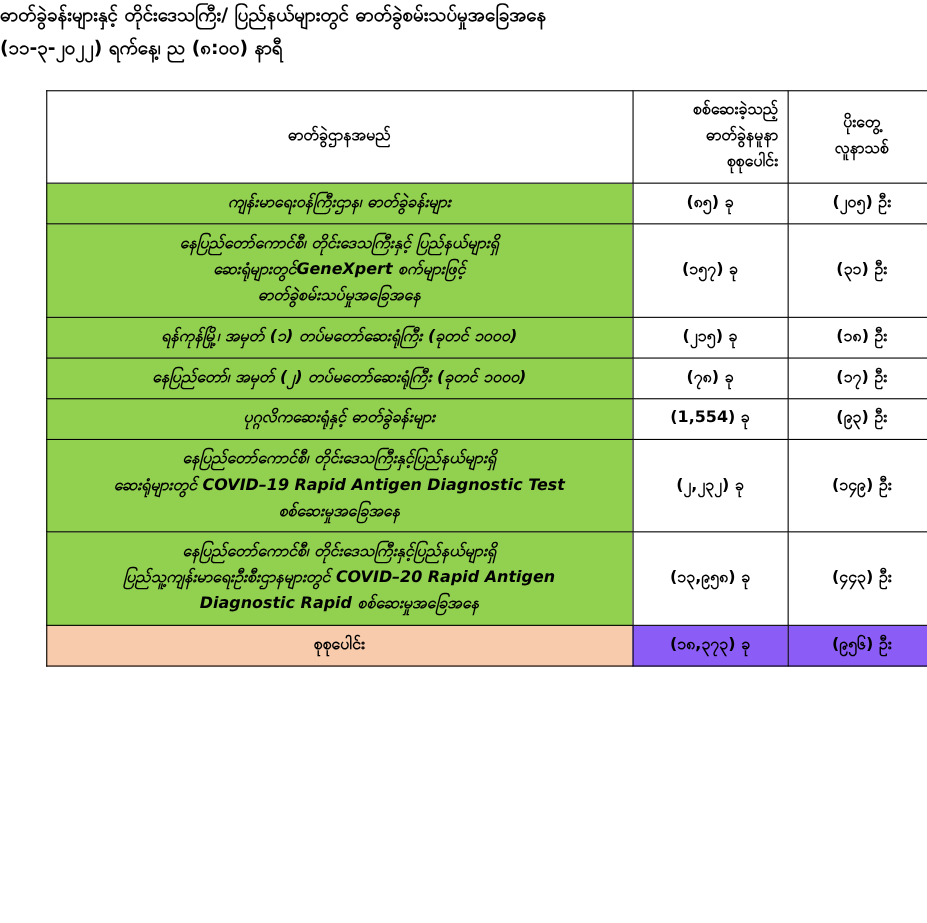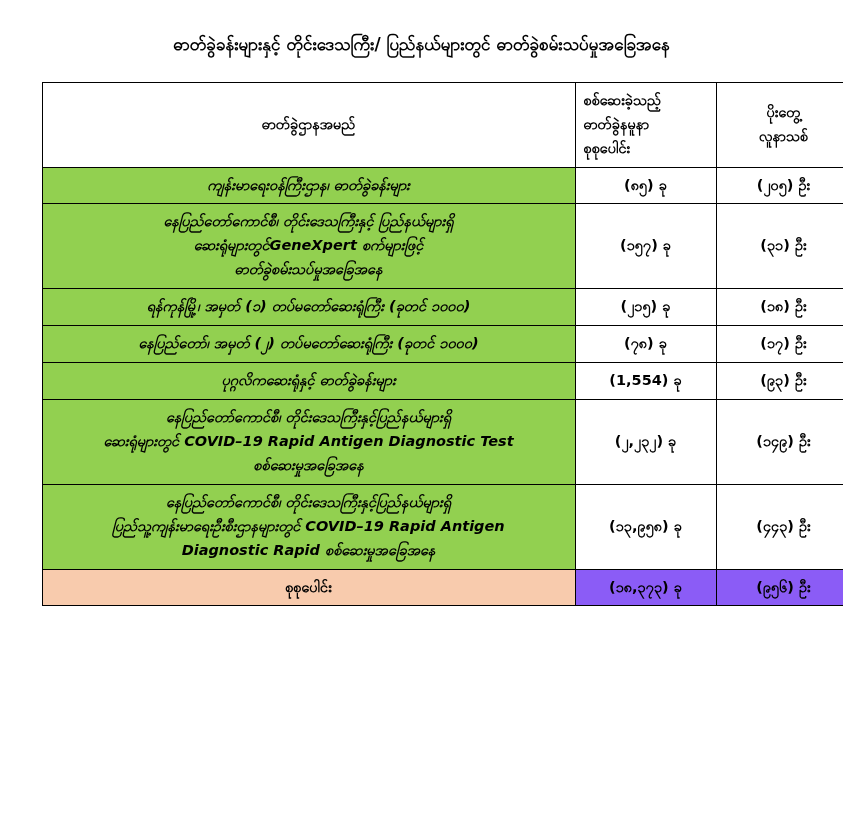--- a/index.html
+++ b/index.html
@@ -14,22 +14,21 @@
     color: #000000;
     overflow: hidden;
   }
   .page {
     position: relative;
     width: 843px;
     height: 839px;
     box-sizing: border-box;
   }
   .title-block {
-    padding-top: 30px;
-    text-align: center;
+    text-align: left;
   }
   .title-line {
     font-size: 17px;
     line-height: 1.75;
     font-weight: 600;
     color: #000;
   }
   .table-wrap {
     margin: 22px auto 0 auto;
     width: 760px;
@@ -41,21 +40,21 @@
   }
   table.report td, table.report th {
     border: 1px solid #000000;
     vertical-align: middle;
     padding: 6px 8px;
     font-size: 14.5px;
     line-height: 1.65;
     font-weight: 600;
   }
   th.col-name { width: 516px; }
-  th.col-tests { width: 124px; text-align: left; }
+  th.col-tests { width: 124px; text-align: right; }
   th.col-cases { width: 118px; text-align: center; }
   thead td, thead th {
     background: #ffffff;
     padding-top: 12px;
     padding-bottom: 12px;
   }
   td.name {
     text-align: center;
     font-style: italic;
   }
@@ -69,20 +68,21 @@
   tr.total td.num { background: #8b5cf6; }
   .cellline { display: block; }
 </style>
 </head>
 <body>
 
 <div class="page">
 
   <div class="title-block">
     <div class="title-line">ဓာတ်ခွဲခန်းများနှင့် တိုင်းဒေသကြီး/ ပြည်နယ်များတွင် ဓာတ်ခွဲစမ်းသပ်မှုအခြေအနေ</div>
+    <div class="title-line">(၁၁-၃-၂၀၂၂) ရက်နေ့၊ ည (၈:၀၀) နာရီ</div>
   </div>
 
   <div class="table-wrap">
     <table class="report">
       <thead>
         <tr>
           <th class="col-name">ဓာတ်ခွဲဌာနအမည်</th>
           <th class="col-tests">
             <span class="cellline">စစ်ဆေးခဲ့သည့်</span>
             <span class="cellline">ဓာတ်ခွဲနမူနာ</span>
@@ -144,21 +144,21 @@
             <span class="cellline">ဆေးရုံများတွင် COVID–19 Rapid Antigen Diagnostic Test</span>
             <span class="cellline">စစ်ဆေးမှုအခြေအနေ</span>
           </td>
           <td class="num">(၂,၂၃၂) ခု</td>
           <td class="num">(၁၄၉) ဦး</td>
         </tr>
 
         <tr class="green">
           <td class="name">
             <span class="cellline">နေပြည်တော်ကောင်စီ၊ တိုင်းဒေသကြီးနှင့်ပြည်နယ်များရှိ</span>
-            <span class="cellline">ပြည်သူ့ကျန်းမာရေးဦးစီးဌာနများတွင်  COVID–19 Rapid Antigen</span>
+            <span class="cellline">ပြည်သူ့ကျန်းမာရေးဦးစီးဌာနများတွင်  COVID–20 Rapid Antigen</span>
             <span class="cellline">Diagnostic Rapid စစ်ဆေးမှုအခြေအနေ</span>
           </td>
           <td class="num">(၁၃,၉၅၈) ခု</td>
           <td class="num">(၄၄၃) ဦး</td>
         </tr>
 
         <tr class="total">
           <td>စုစုပေါင်း</td>
           <td class="num">(၁၈,၃၇၃) ခု</td>
           <td class="num">(၉၅၆) ဦး</td>

